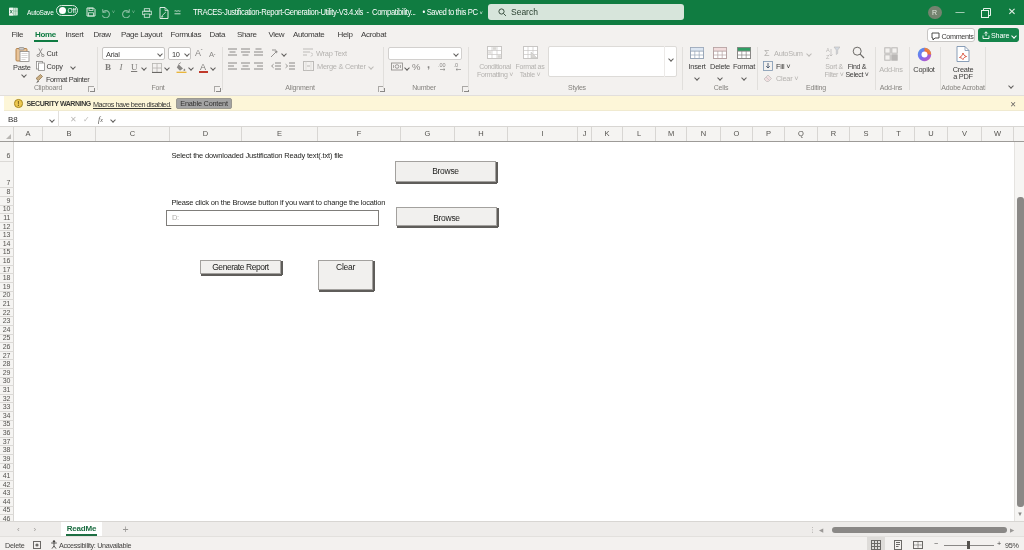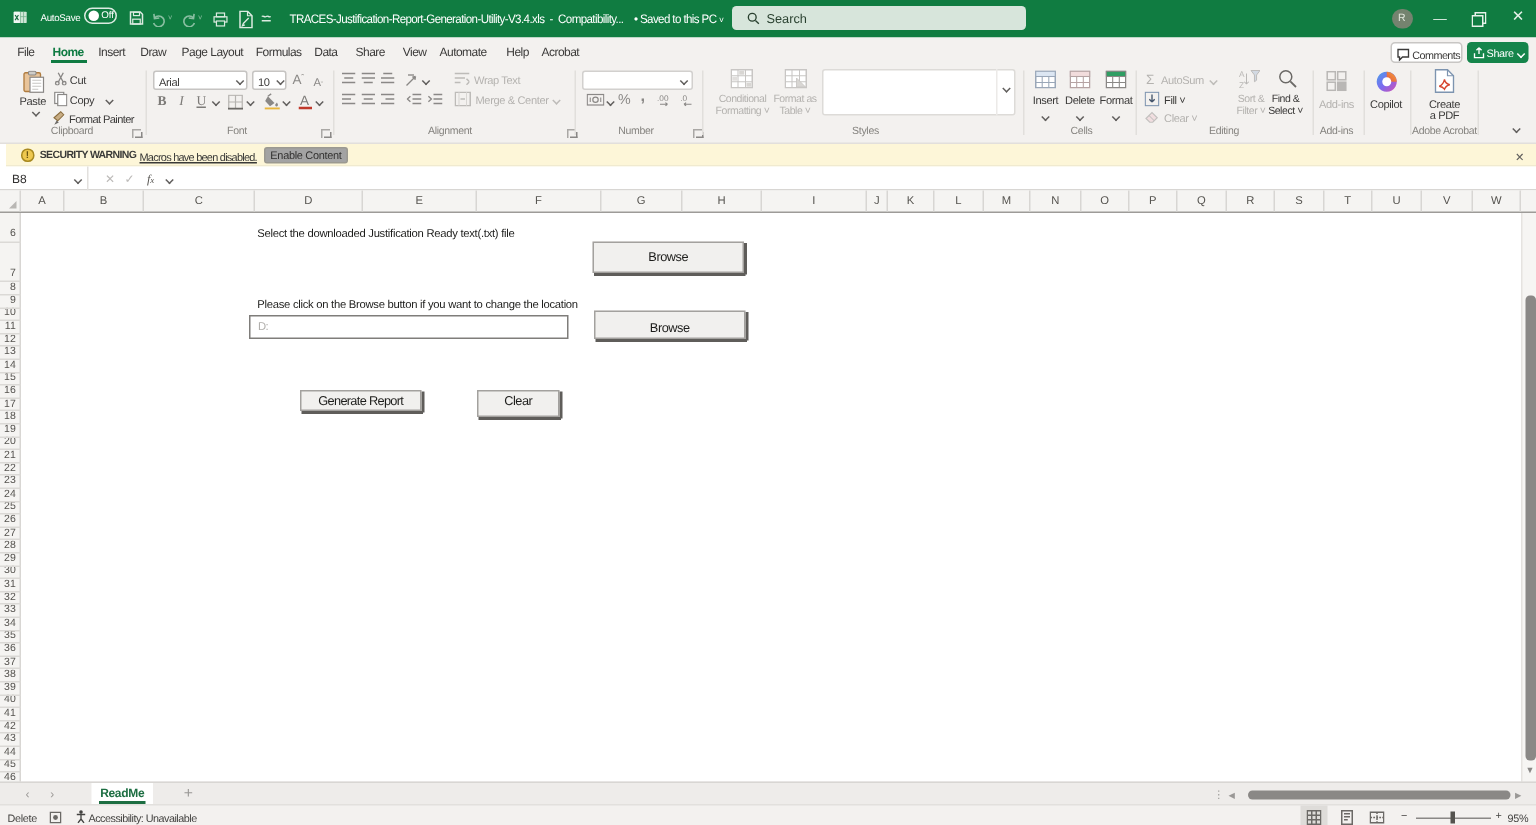--- a/index.html
+++ b/index.html
@@ -512,21 +512,21 @@
       <span class="rnum" style="top: 356.8px;">44</span>
       <span class="rnum" style="top: 365.4px;">45</span>
       <span class="rnum" style="top: 374px;">46</span>
     </div>
   <div class="flabel" style="left:171.5px;top:10px">Select the downloaded Justification Ready text(.txt) file</div>
   <div class="btn3d" style="left:395px;top:20px;width:101px;height:21px;line-height:19.5px">Browse</div>
   <div class="flabel" style="left:171.5px;top:56.5px">Please click on the Browse button if you want to change the location</div>
   <div class="finput" style="left:166px;top:69px;width:213px;height:16px;line-height:14px;padding-left:5px">D:</div>
   <div class="btn3d" style="left:396px;top:66px;width:101px;height:19px;line-height:20px">Browse</div>
   <div class="btn3d" style="left:200px;top:119px;width:81px;height:14px;line-height:12.5px"><span style="letter-spacing:-0.45px">Generate Report</span></div>
-  <div class="btn3d" style="left:318px;top:119px;width:55px;height:18px;line-height:12.5px">Clear</div>
+  <div class="btn3d" style="left:318px;top:119px;width:55px;height:30px;line-height:12.5px">Clear</div>
 <div class="rline" style="top: 19.5px;"></div>
     <div class="rline" style="top: 46px;"></div>
     <div class="rline" style="top: 54.9px;"></div>
     <div class="rline" style="top: 63.5px;"></div>
     <div class="rline" style="top: 72.1px;"></div>
     <div class="rline" style="top: 80.7px;"></div>
     <div class="rline" style="top: 89.3px;"></div>
     <div class="rline" style="top: 97.9px;"></div>
     <div class="rline" style="top: 106.5px;"></div>
     <div class="rline" style="top: 115.1px;"></div>

